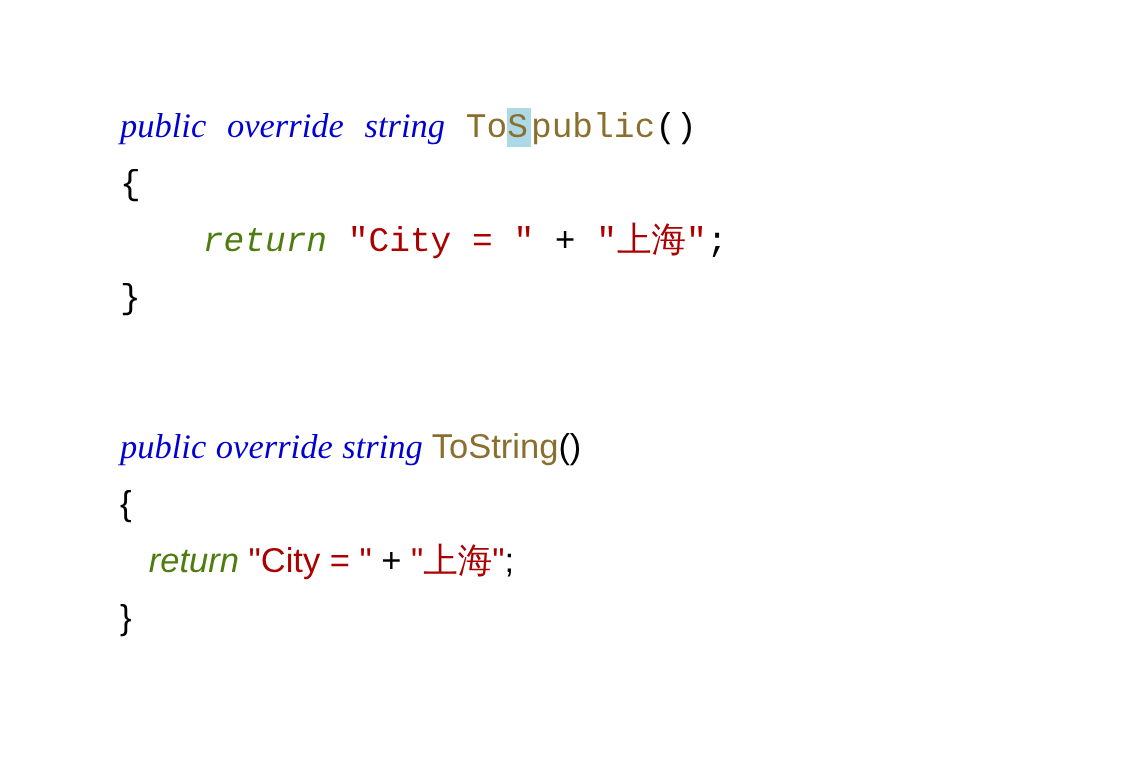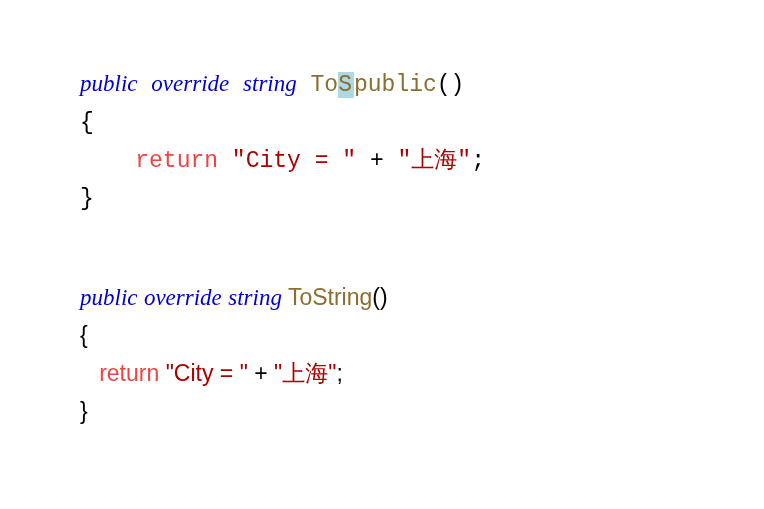--- a/index.html
+++ b/index.html
@@ -35,21 +35,22 @@
       color: #8b6f2f;
       text-align: right;
     }
     .paren {
       color: #000000;
     }
     .brace {
       color: #000000;
     }
     .return-kw {
-      color: #ef4444;
+      color: #4d7c0f;
+      font-style: italic;
     }
     .str {
       color: #ab0000;
     }
     .op {
       color: #000000;
     }
     .semi {
       color: #000000;
     }

